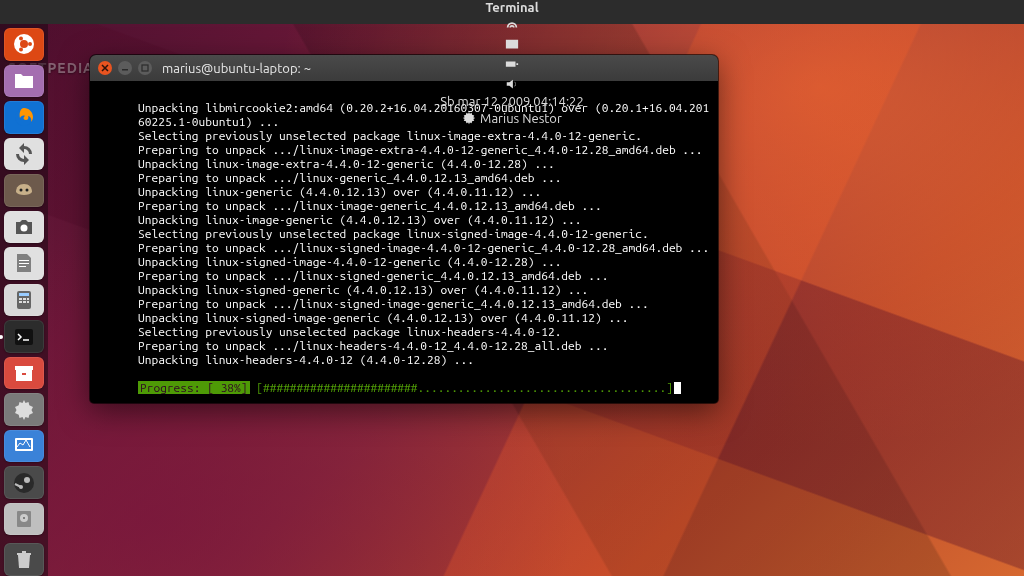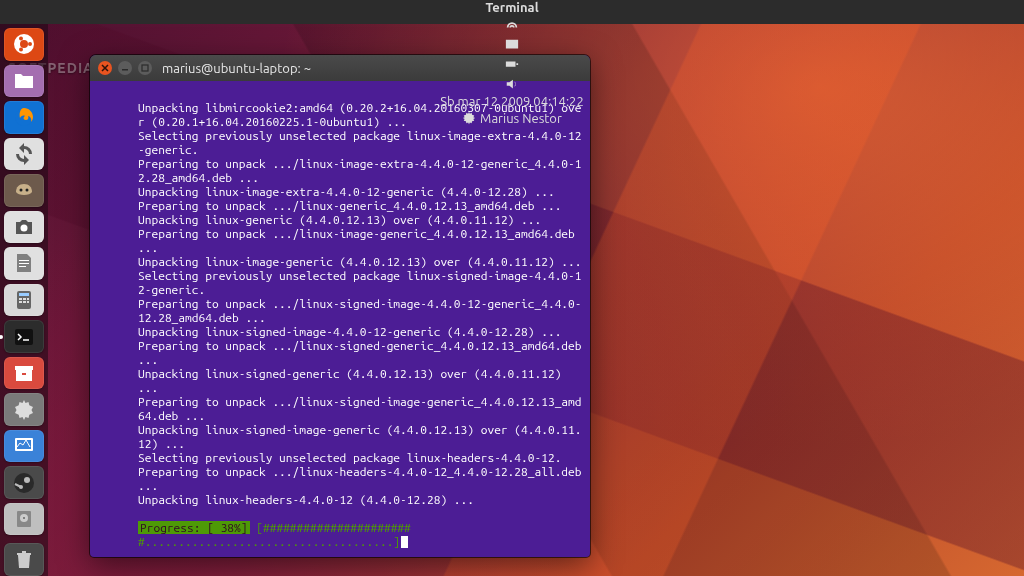--- a/index.html
+++ b/index.html
@@ -49,22 +49,22 @@
     width: 40px; height: 40px; border-radius: 6px;
     display: flex; align-items: center; justify-content: center;
     font-size: 20px; cursor: pointer; position: relative;
     box-shadow: inset 0 0 0 1px rgba(255,255,255,0.08), 0 1px 2px rgba(0,0,0,0.3);
   }
   .launcher .tile svg { width: 24px; height: 24px; }
   .launcher .pip { position: absolute; left: -5px; top: 50%; width: 4px; height: 4px; background: #fff; border-radius: 50%; transform: translateY(-50%); }
   .launcher .trash-gap { flex: 1; }
   
   .terminal-window {
-    position: absolute; top: 55px; left: 90px; width: 500px;
-    background: #4c1d95; color: #eee;
+    position: absolute; top: 55px; left: 90px; width: 628px;
+    background: #000000; color: #eee;
     border-radius: 6px 6px 4px 4px;
     box-shadow: 0 8px 30px rgba(0,0,0,0.5), 0 0 0 1px rgba(0,0,0,0.6);
     z-index: 30;
     font-family: "Ubuntu Mono","DejaVu Sans Mono",monospace;
   }
   .term-titlebar {
     height: 26px; background: linear-gradient(#4a4a4a,#3b3b3b);
     border-radius: 6px 6px 0 0;
     display: flex; align-items: center; padding: 0 8px; gap: 6px;
     color: #e8e8e8; font-family: Ubuntu,sans-serif; font-size: 13px;

